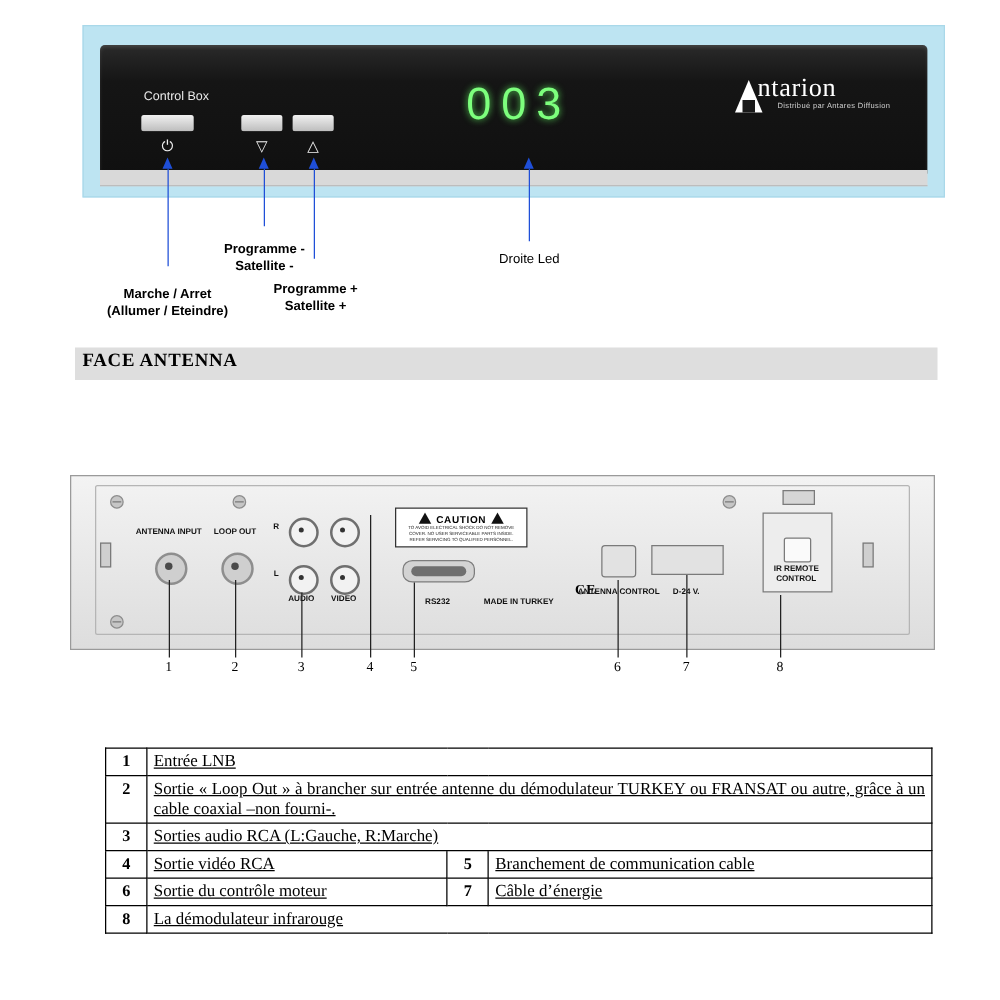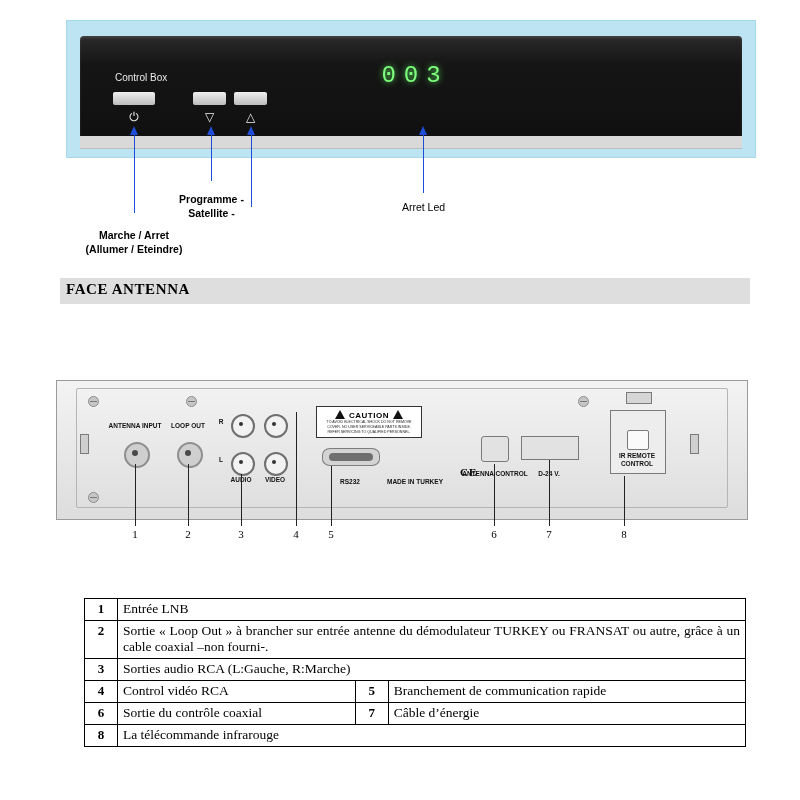--- a/index.html
+++ b/index.html
@@ -76,22 +76,22 @@
   #glyph-power { left: 113px; top: 110px; width: 42px; }
   #glyph-down { left: 193px; top: 110px; width: 33px; }
   #glyph-up { left: 234px; top: 110px; width: 33px; }
 
   .led-display {
     position: absolute;
     left: 355px; top: 62px;
     width: 120px;
     height: 34px;
     text-align: center;
-    font-family: Liberation Mono, monospace;
-    font-size: 24px;
+    font-family: Liberation Sans, sans-serif;
+    font-size: 36px;
     letter-spacing: 8px;
     color: #7dff7d;
     text-shadow: 0 0 6px rgba(100,255,100,0.85);
   }
 
   .brand {
     position: absolute;
     left: 588px; top: 58px;
     width: 140px;
     height: 42px;
@@ -335,20 +335,21 @@
     vertical-align: top;
   }
   td.num {
     width: 22px;
     text-align: center;
     font-weight: bold;
     font-size: 13px;
   }
   td.desc {
     text-align: justify;
+    text-decoration: underline;
   }
 </style>
 </head>
 <body>
 
 <div id="front-section">
 
   <div class="blue-plate"></div>
   <div class="device-front"></div>
   <div class="front-base"></div>
@@ -358,36 +359,46 @@
   <div class="front-btn" id="btn-power"></div>
   <div class="front-btn" id="btn-prog-down"></div>
   <div class="front-btn" id="btn-prog-up"></div>
 
   <div class="btn-glyph" id="glyph-power">⏻</div>
   <div class="btn-glyph" id="glyph-down">▽</div>
   <div class="btn-glyph" id="glyph-up">△</div>
 
   <div class="led-display">003</div>
 
+  <div class="brand">
+    <div class="brand-a"></div>
+    <div class="brand-a-cut"></div>
+    <div class="brand-name">ntarion</div>
+    <div class="brand-sub">Distribué par Antares Diffusion</div>
+  </div>
 
   <div class="arrow" style="left:134px; top:135px; height:78px;"></div>
   <div class="arrow" style="left:211px; top:135px; height:46px;"></div>
   <div class="arrow" style="left:251px; top:135px; height:72px;"></div>
   <div class="arrow" style="left:423px; top:135px; height:58px;"></div>
 
   <div class="callout" style="left:144px; top:192px; width:135px;">
     <span>Programme -</span><br>
     <span>Satellite -</span>
   </div>
   <div class="callout" style="left:54px; top:228px; width:160px;">
     <span>Marche / Arret</span><br>
     <span>(Allumer / Eteindre)</span>
   </div>
+  <div class="callout" style="left:185px; top:224px; width:135px;">
+    <span>Programme +</span><br>
+    <span>Satellite +</span>
+  </div>
   <div class="callout" style="left:366px; top:200px; width:115px; font-weight:normal;">
-    <span>Arret Led</span>
+    <span>Droite Led</span>
   </div>
 </div>
 
 <div id="section-header-bar"></div>
 <div id="section-header-text">FACE ANTENNA</div>
 
 <div id="rear-section">
 
   <div class="rear-plate"></div>
   <div class="rear-inner"></div>
@@ -491,28 +502,28 @@
   <tr>
     <td class="num">2</td>
     <td class="desc" colspan="3">Sortie « Loop Out » à brancher sur entrée antenne du démodulateur TURKEY ou FRANSAT ou autre, grâce à un cable coaxial –non fourni-.</td>
   </tr>
   <tr>
     <td class="num">3</td>
     <td class="desc" colspan="3">Sorties audio RCA (L:Gauche, R:Marche)</td>
   </tr>
   <tr>
     <td class="num">4</td>
-    <td class="desc">Control vidéo RCA</td>
+    <td class="desc">Sortie vidéo RCA</td>
     <td class="num">5</td>
-    <td class="desc">Branchement de communication rapide</td>
+    <td class="desc">Branchement de communication cable</td>
   </tr>
   <tr>
     <td class="num">6</td>
-    <td class="desc">Sortie du contrôle coaxial</td>
+    <td class="desc">Sortie du contrôle moteur</td>
     <td class="num">7</td>
     <td class="desc">Câble d’énergie</td>
   </tr>
   <tr>
     <td class="num">8</td>
-    <td class="desc" colspan="3">La télécommande infrarouge</td>
+    <td class="desc" colspan="3">La démodulateur infrarouge</td>
   </tr>
 </tbody>
   </table>
 
 </body></html>

